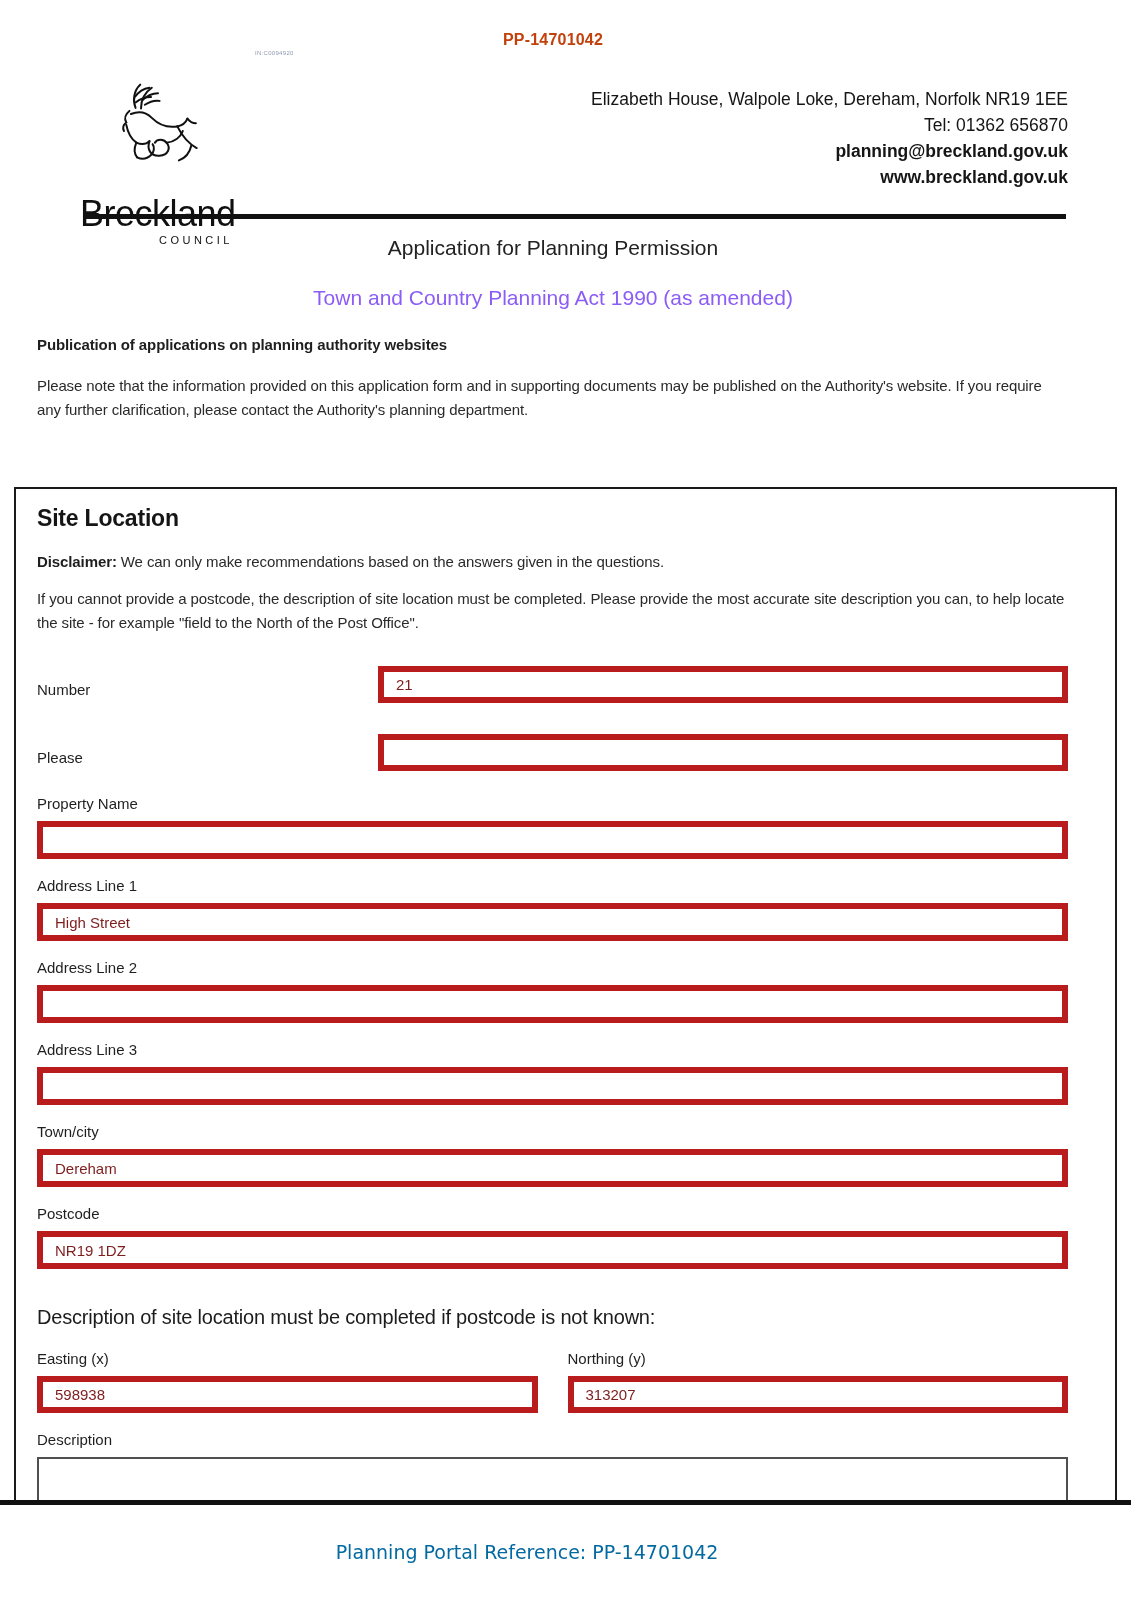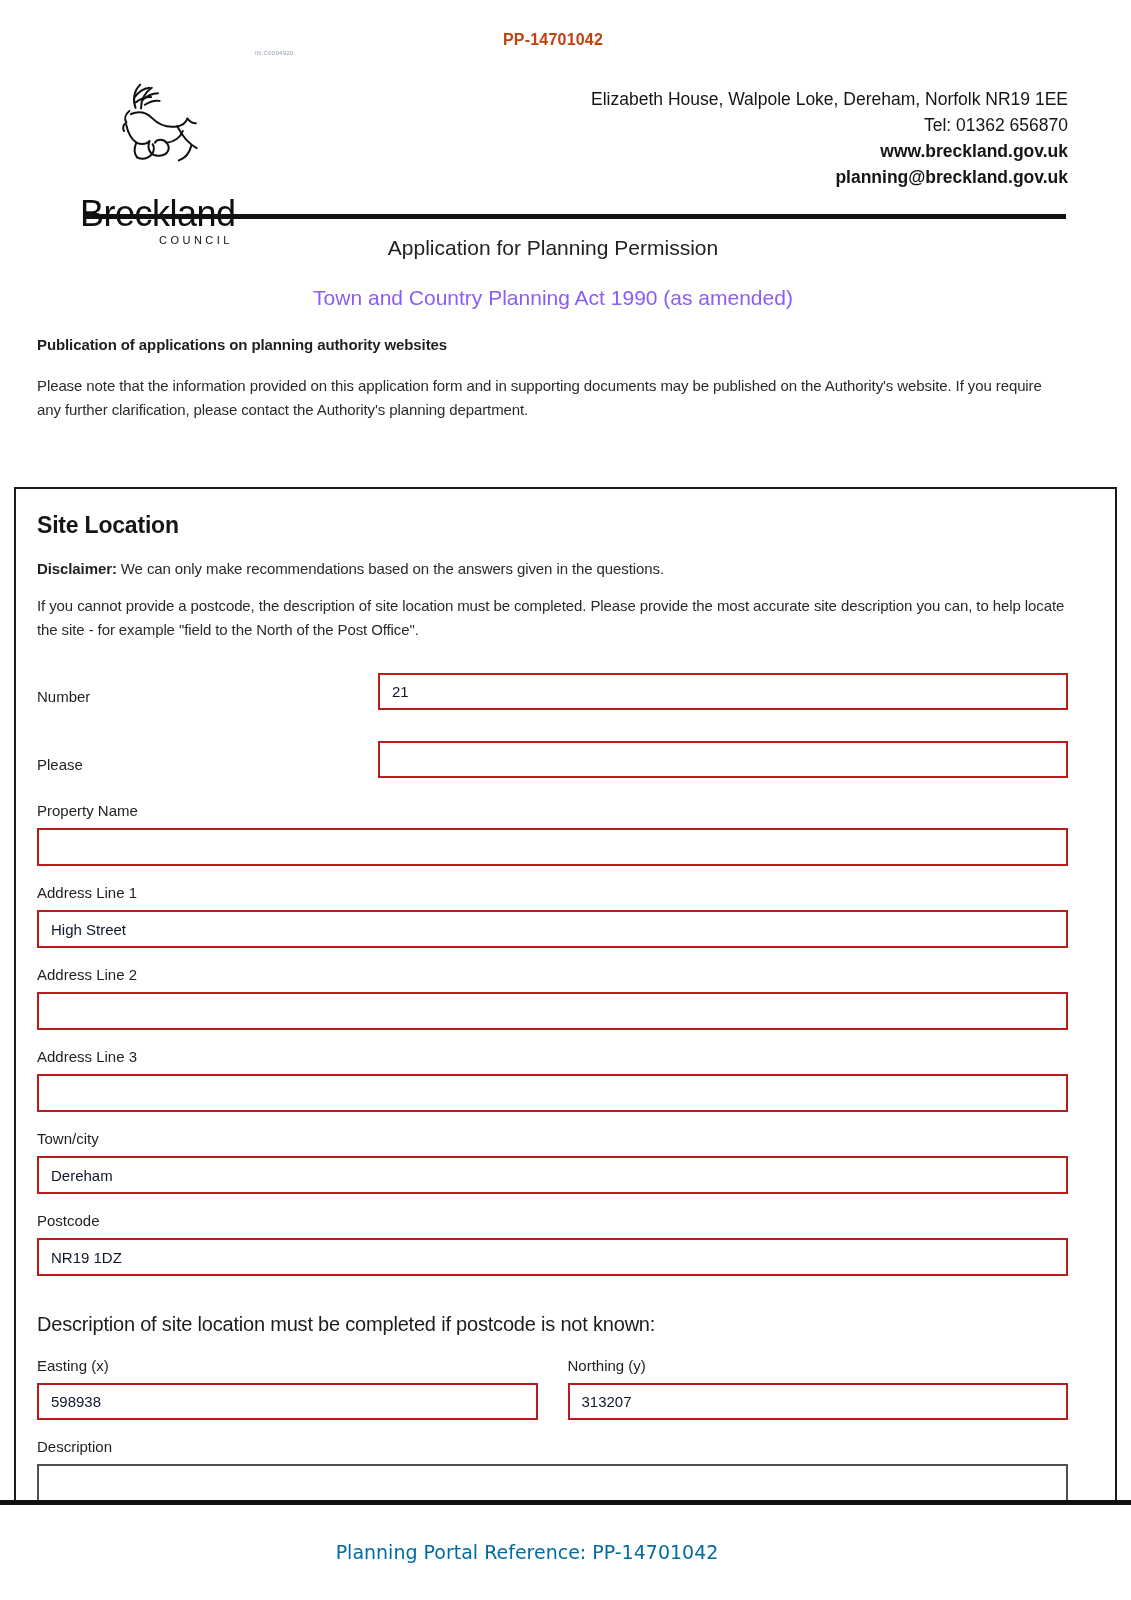--- a/index.html
+++ b/index.html
@@ -30,32 +30,32 @@
   .form-title   { position:absolute; top:236px; left:0; width:1106px; text-align:center; font-size:21px; color:#222; }
   .form-subtitle{ position:absolute; top:286px; left:0; width:1106px; text-align:center; font-size:21px; color:#8b5cf6; }
   .pub-heading { position:absolute; top:336px; left:37px; font-size:15px; font-weight:bold; letter-spacing:-.1px; }
   .pub-body {
     position:absolute; top:374px; left:37px; width:1022px;
     font-size:15px; line-height:24px; letter-spacing:-.1px; color:#2a2a2a;
   }
   .section-box {
     position:absolute; top:487px; left:14px; width:1103px; height:1013px;
     border:2px solid #1a1a1a; border-bottom:none;
-    padding:23px 47px 0 21px; overflow:hidden; background:#fff;
+    padding:16px 47px 0 21px; overflow:hidden; background:#fff;
   }
   .section-title { font-size:23px; font-weight:bold; color:#151515; letter-spacing:-.2px; }
   .disclaimer-p { margin-top:21px; font-size:15px; letter-spacing:-.1px; }
   .disclaimer-label { font-weight:bold; }
   .disclaimer-text { margin-left:4px; color:#2a2a2a; }
   .intro-p { margin-top:17px; font-size:15px; line-height:24px; letter-spacing:-.1px; color:#2a2a2a; }
   .field-row { display:flex; align-items:center; margin-top:31px; }
   .field-row .row-label { width:341px; flex:0 0 341px; font-size:15px; padding-top:9px; color:#1f1f1f; }
   .text-input {
-    height:37px; border:2px solid #b91c1c; background:#fff; border-radius:0;
-    font-family:"Liberation Sans", sans-serif; font-size:15px; color:#0f172a;
+    height:37px; border:6px solid #b91c1c; background:#fff; border-radius:0;
+    font-family:"Liberation Sans", sans-serif; font-size:15px; color:#7f1d1d;
     padding:0 12px; width:100%; outline:none;
   }
   .field-row .text-input { flex:1; }
   .stack { margin-top:18px; }
   .stack.first { margin-top:24px; }
   .stack-label { display:block; font-size:15px; color:#1f1f1f; }
   .stack .text-input { margin-top:9px; height:38px; }
   .desc-heading { margin-top:37px; font-size:20px; line-height:23px; color:#1c1c1c; letter-spacing:-.2px; }
   .coord-row { display:flex; gap:30px; margin-top:21px; }
   .coord-col { flex:1; }
@@ -109,22 +109,22 @@
         <path d="M48,100 C54,103 61,102 66,97 C70,93 71,87 68,83"></path>
       </g>
     </svg>
     <div class="logo-wordmark">Breckland</div>
     <div class="logo-subtext">COUNCIL</div>
   </div>
 
   <div class="contact-block">
     <div>Elizabeth House, Walpole Loke, Dereham, Norfolk NR19 1EE</div>
     <div>Tel: 01362 656870</div>
+    <div class="b">planning@breckland.gov.uk</div>
     <div class="b">www.breckland.gov.uk</div>
-    <div class="b">planning@breckland.gov.uk</div>
   </div>
 
   <div class="header-rule"></div>
 
   <div class="form-title">Application for Planning Permission</div>
   <div class="form-subtitle">Town and Country Planning Act 1990 (as amended)</div>
 
   <div class="pub-heading">Publication of applications on planning authority websites</div>
   <div class="pub-body">Please note that the information provided on this application form and in supporting documents may be published on the Authority's website. If you require any further clarification, please contact the Authority's planning department.</div>
 

